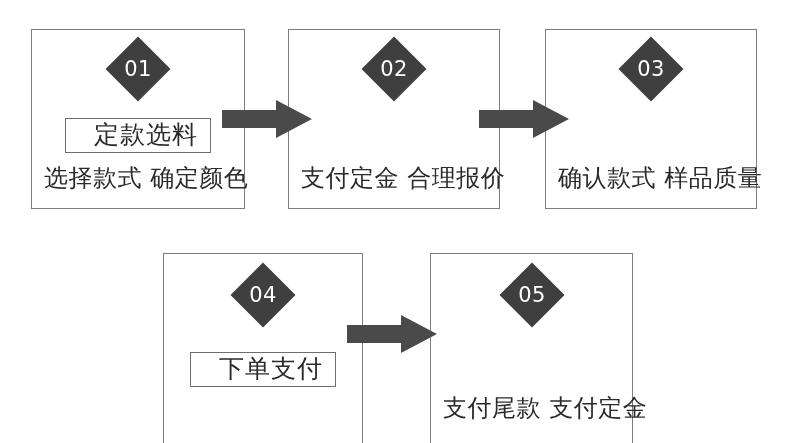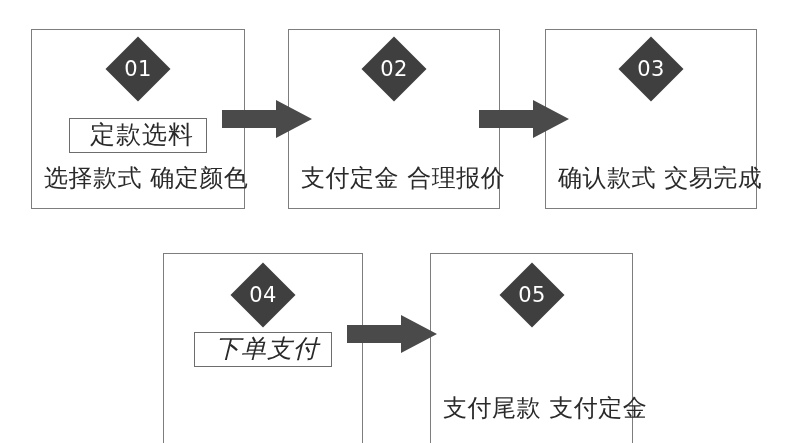--- a/index.html
+++ b/index.html
@@ -67,24 +67,24 @@
   
   .step-title-wrap {
     position: absolute;
     left: 0;
     right: 0;
     top: 88px;
     display: flex;
     justify-content: center;
   }
   .step-box.s4 .step-title-wrap,
-  .step-box.s5 .step-title-wrap { top: 78px; font-style: italic; }
+  .step-box.s5 .step-title-wrap { top: 98px; }
   .step-title {
     border: 1.5px solid #6d6d6d;
-    padding: 2px 12px 4px 20px;
+    padding: 2px 12px 4px 28px;
     font-size: 25px;
     line-height: 1.08;
     color: #2a2a2a;
     letter-spacing: 1px;
     white-space: nowrap;
     background: #ffffff;
   }
 
   
   .step-sub {
@@ -130,21 +130,21 @@
     <div class="diamond-badge">
       <div class="diamond-number">02</div>
     </div>
     <div class="step-sub">支付定金 合理报价</div>
   </div>
 
   <div class="step-box s3">
     <div class="diamond-badge">
       <div class="diamond-number">03</div>
     </div>
-    <div class="step-sub">确认款式 交易完成</div>
+    <div class="step-sub">确认款式 样品质量</div>
   </div>
 
   <div class="step-box s4">
     <div class="diamond-badge">
       <div class="diamond-number">04</div>
     </div>
     <div class="step-title-wrap">
       <div class="step-title">下单支付</div>
     </div>
   </div>

